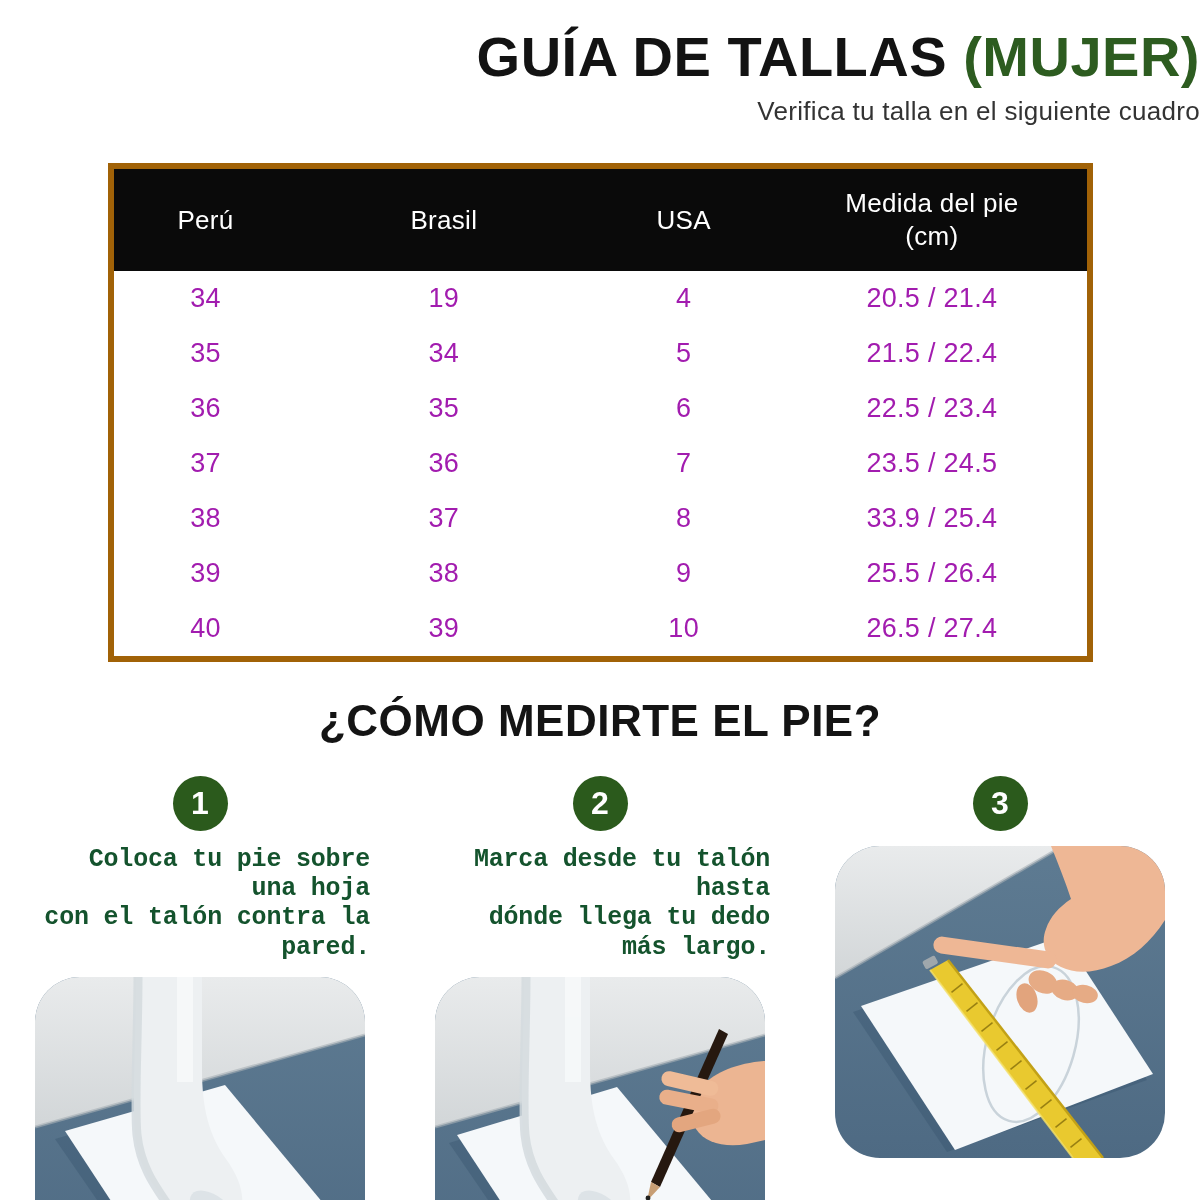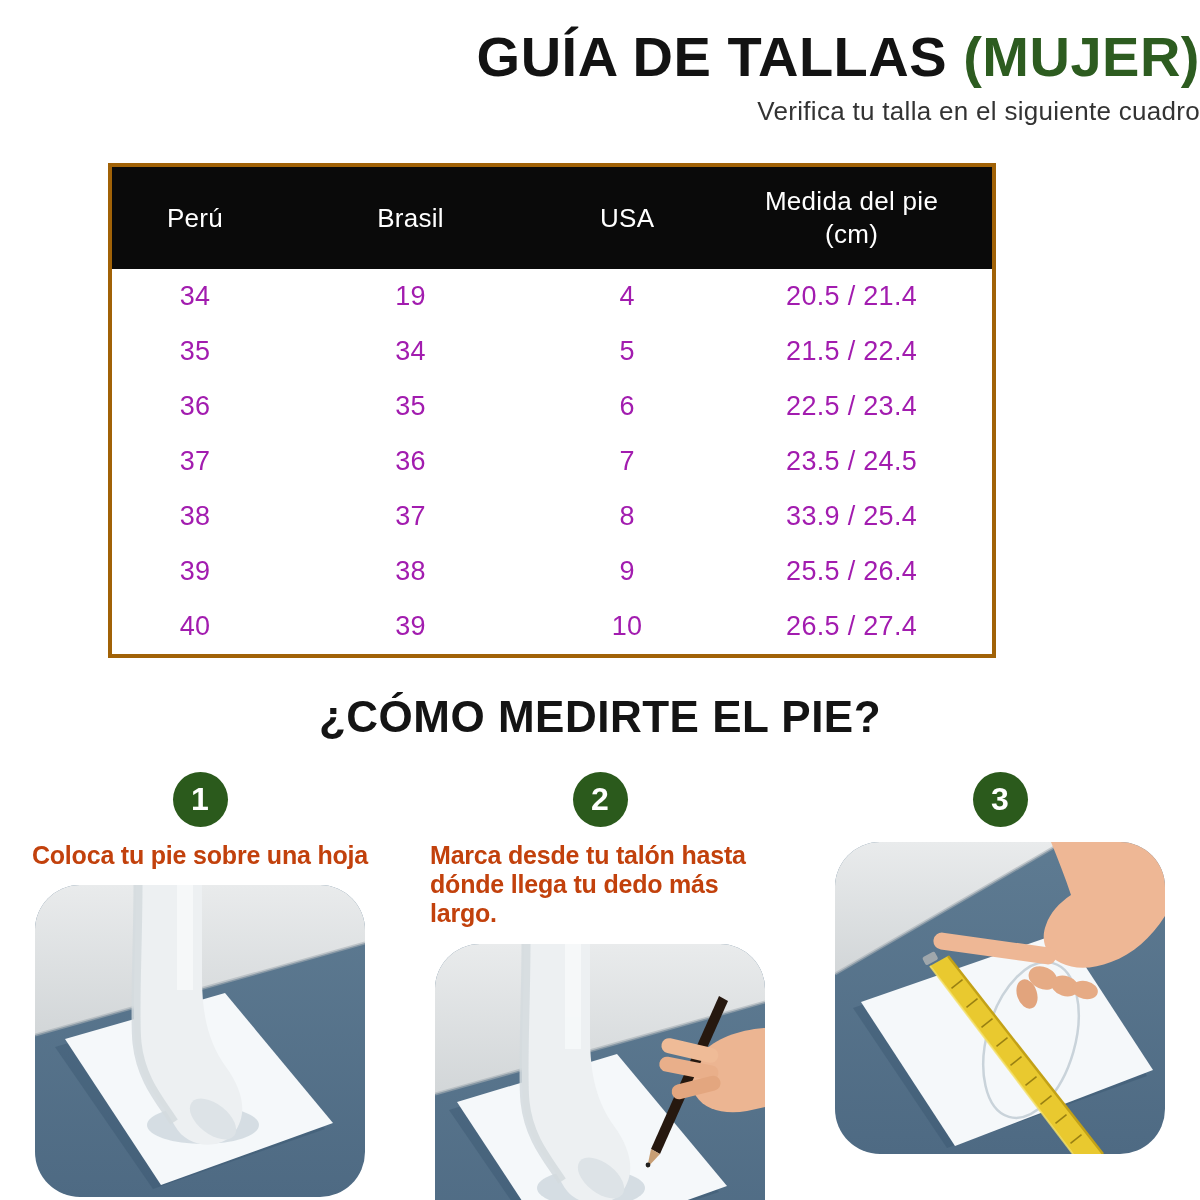--- a/index.html
+++ b/index.html
@@ -30,23 +30,23 @@
     font-size: 26px;
     letter-spacing: 0.3px;
     color: #333333;
     font-weight: 400;
   }
 
   
   .size-table {
     border-collapse: collapse;
     table-layout: fixed;
-    width: 888px;
+    width: 985px;
     margin: 36px 0 0 108px;
-    border: 4px solid #a16207;
+    border: 6px solid #a16207;
   }
   .size-table col.c1 { width: 19%; }
   .size-table col.c2 { width: 30%; }
   .size-table col.c3 { width: 19%; }
   .size-table col.c4 { width: 32%; }
   .size-table th {
     background: #0a0a0a;
     color: #ffffff;
     font-size: 26px;
     font-weight: 500;
@@ -98,23 +98,24 @@
     align-items: center;
     justify-content: center;
     font-size: 32px;
     font-weight: 800;
   }
   .step-text {
     margin: 14px 0 0;
     font-size: 25px;
     font-weight: 700;
     line-height: 1.17;
-    color: #c2410c;
-    text-align: left;
+    color: #14532d;
+    text-align: right;
     letter-spacing: -0.2px;
+    font-family: Liberation Mono, monospace;
   }
   .step-text span { display: block; }
   .step-photo { margin-top: 15px; width: 332px; height: 312px; }
   .step-photo svg { display: block; }
 </style>
 </head>
 <body>
 
 <div class="page">
 
@@ -188,20 +189,21 @@
   <h2 class="howto-heading">¿CÓMO MEDIRTE EL PIE?</h2>
 
   <div class="steps">
 
     <div class="step">
       <div class="step-badge">
           <span>1</span>
         </div>
       <p class="step-text">
         <span>Coloca tu pie sobre una hoja</span>
+        <span>con el talón contra la pared.</span>
       </p>
       <div class="step-photo">
         <svg viewBox="0 0 330 312" width="332" height="312" aria-hidden="true">
           <defs>
             <clipPath id="clipA">
                 <rect width="330" height="312" rx="45"></rect>
               </clipPath>
             <linearGradient id="wallA" x1="0" y1="0" x2="0" y2="1">
               <stop offset="0" stop-color="#e9ebec"></stop>
                 <stop offset="1" stop-color="#d2d6d8"></stop>

